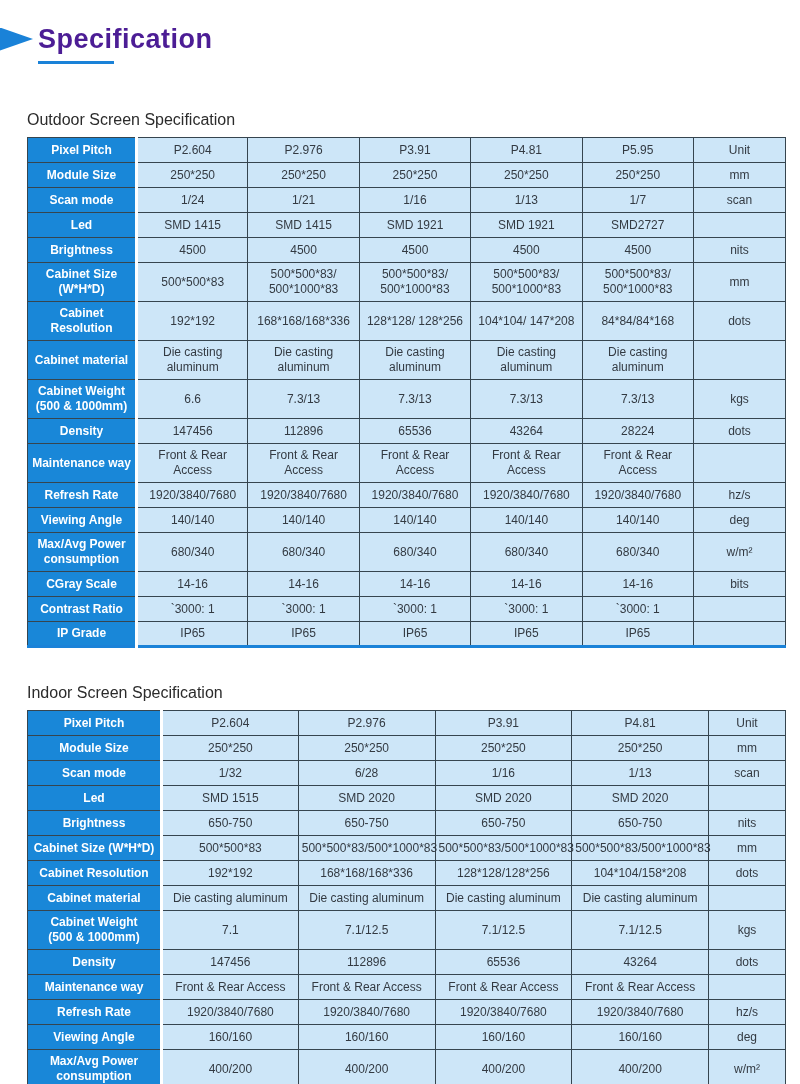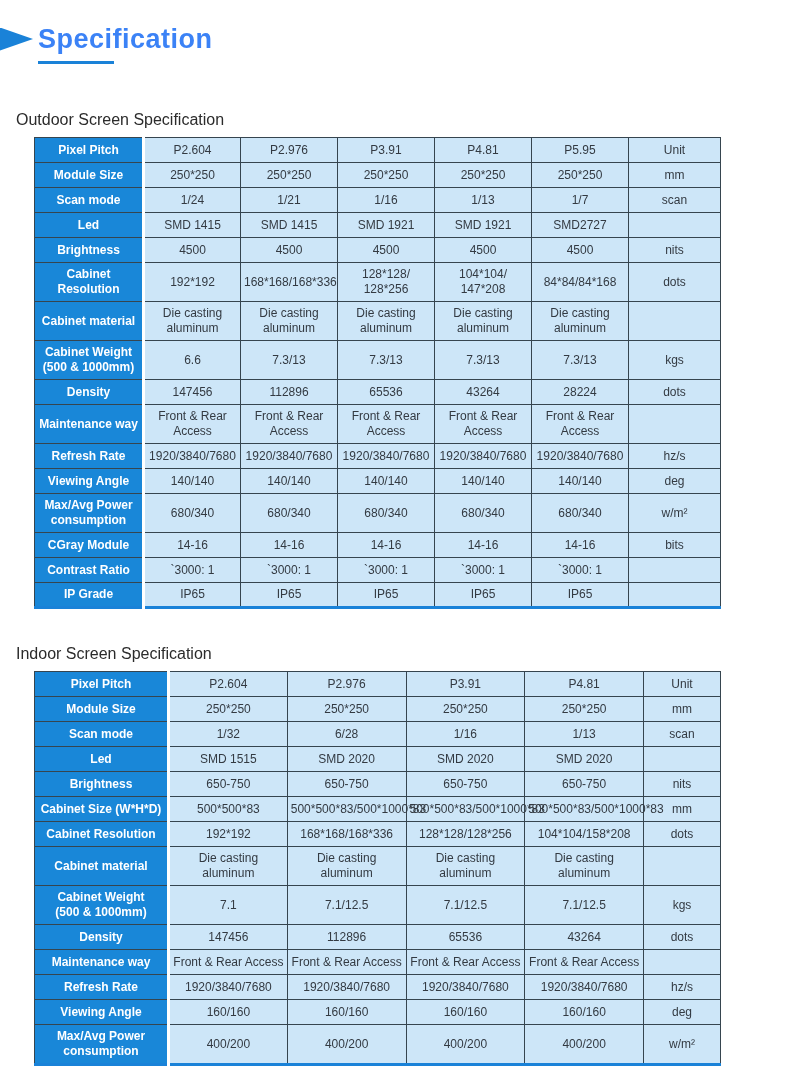--- a/index.html
+++ b/index.html
@@ -25,48 +25,47 @@
   .arrow-icon{
     width:33px;height:23px;
     background:var(--accent);
     clip-path:polygon(0 0,100% 50%,0 100%);
     flex:0 0 auto;
   }
   h1.page-title{
     margin-left:5px;
     font-size:27px;
     font-weight:700;
-    color:#3b82f6;
+    color:#4c1d95;
     letter-spacing:0.5px;
   }
   .title-underline{
     width:76px;height:3px;
     background:var(--accent);
     margin:5px 0 0 38px;
   }
 
   
-  .section{padding-left:16px;}
+  .section{padding-left:27px;}
   .section-heading{
     font-size:16px;
     font-weight:400;
     color:#2b2b2b;
     margin-bottom:8px;
   }
   .section-outdoor{margin-top:47px;}
   .section-indoor{margin-top:36px;}
 
   
   table.spec-table{
-    width:687px;
+    width:759px;
     border-collapse:collapse;
     table-layout:fixed;
     border:1px solid var(--border);
     border-bottom:3px solid var(--accent);
-    margin-left:18px;
   }
   table.spec-table th,
   table.spec-table td{
     border:1px solid var(--border);
     font-size:12px;
     line-height:1.25;
     text-align:center;
     vertical-align:middle;
     padding:4px 3px;
     height:25px;
@@ -150,20 +149,34 @@
           <tr>
             <th>Brightness</th>
             <td>4500</td>
             <td>4500</td>
             <td>4500</td>
             <td>4500</td>
             <td>4500</td>
             <td>nits</td>
           </tr>
           <tr>
+            <th>Cabinet Size
+(W*H*D)</th>
+            <td>500*500*83</td>
+            <td>500*500*83/
+500*1000*83</td>
+            <td>500*500*83/
+500*1000*83</td>
+            <td>500*500*83/
+500*1000*83</td>
+            <td>500*500*83/
+500*1000*83</td>
+            <td>mm</td>
+          </tr>
+          <tr>
             <th>Cabinet Resolution</th>
             <td>192*192</td>
             <td>168*168/168*336</td>
             <td>128*128/ 128*256</td>
             <td>104*104/ 147*208</td>
             <td>84*84/84*168</td>
             <td>dots</td>
           </tr>
           <tr>
             <th>Cabinet material</th>
@@ -224,21 +237,21 @@
             <th>Max/Avg Power
 consumption</th>
             <td>680/340</td>
             <td>680/340</td>
             <td>680/340</td>
             <td>680/340</td>
             <td>680/340</td>
             <td>w/m²</td>
           </tr>
           <tr>
-            <th>CGray Module</th>
+            <th>CGray Scale</th>
             <td>14-16</td>
             <td>14-16</td>
             <td>14-16</td>
             <td>14-16</td>
             <td>14-16</td>
             <td>bits</td>
           </tr>
           <tr>
             <th>Contrast Ratio</th>
             <td>`3000: 1</td>

